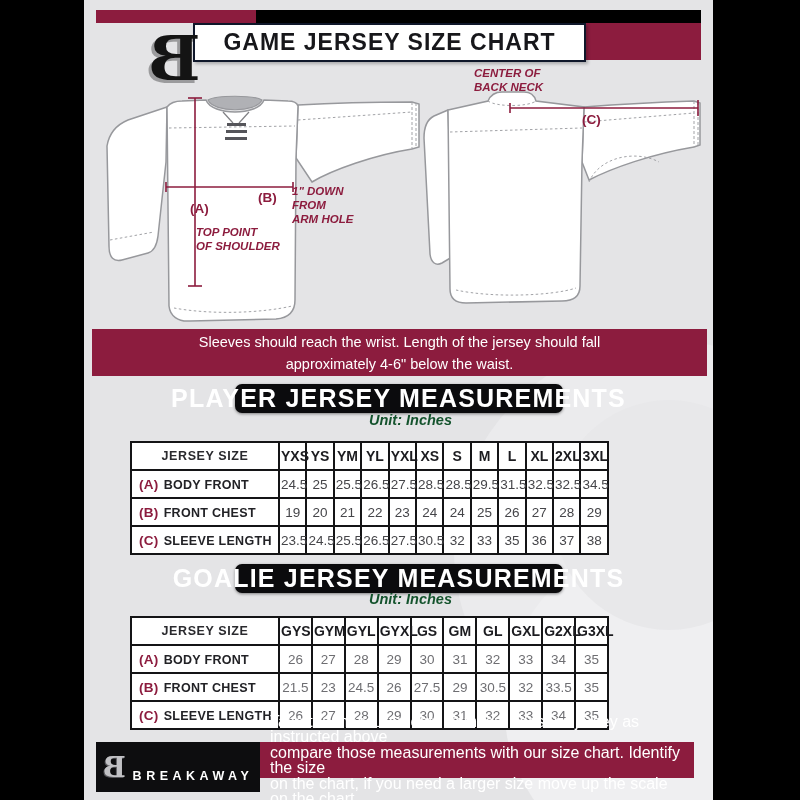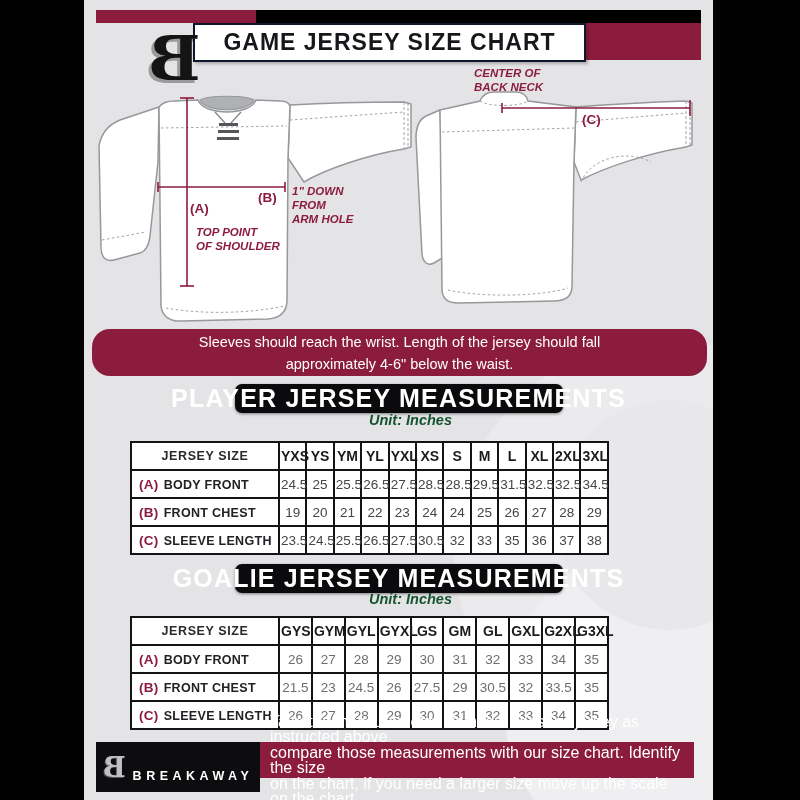--- a/index.html
+++ b/index.html
@@ -21,29 +21,29 @@
   .title-box{left:109px;top:23px;width:393px;height:39px;background:#fff;border:2px solid #0f172a;
              box-sizing:border-box;display:flex;align-items:center;justify-content:center;
              box-shadow:2px 2px 3px rgba(0,0,0,.25);}
   .title-box span{font-size:23px;font-weight:800;letter-spacing:1px;color:#17171b;}
   .maroon-block{left:502px;top:23px;width:115px;height:37px;background:var(--maroon);}
   .logo{left:52px;top:18px;width:76px;height:80px;display:flex;align-items:center;justify-content:center;}
   .logo span{display:inline-block;transform:scaleX(-1);font-family:"DejaVu Serif",serif;
              font-weight:bold;font-size:62px;color:#141414;text-shadow:3px 3px 0 rgba(20,20,20,.35);}
 
   
-  .diagram{left:0;top:60px;width:629px;height:272px;}
+  .diagram{left:0;top:60px;width:629px;height:272px;padding-left:8px;}
   .ann{position:absolute;color:var(--maroon);z-index:3;}
   .ann.note{font-style:italic;font-weight:bold;font-size:11.5px;line-height:14px;white-space:pre-line;}
   .ann.key{font-weight:800;font-size:13.5px;}
 
   
   .notice{left:8px;top:329px;width:615px;height:47px;background:var(--maroon);color:#fff;
           display:flex;align-items:center;justify-content:center;text-align:center;
-          font-size:14.5px;line-height:22px;white-space:pre-line;border-radius:18px;}
+          font-size:14.5px;line-height:22px;white-space:pre-line;}
 
   
   .pill{left:50%;transform:translateX(-50%);width:328px;height:29px;background:#0b0b0d;border-radius:7px;
         display:flex;align-items:center;justify-content:center;color:#fff;
         font-weight:800;font-size:25px;letter-spacing:1.2px;box-shadow:0 1px 3px rgba(0,0,0,.45);white-space:nowrap;}
   .pill.player{top:384px;}
   .pill.goalie{top:564px;}
   .unit{left:12px;width:629px;text-align:center;font-style:italic;font-weight:bold;
         font-size:14.5px;color:#14532d;}
   .unit.player{top:412px;}

